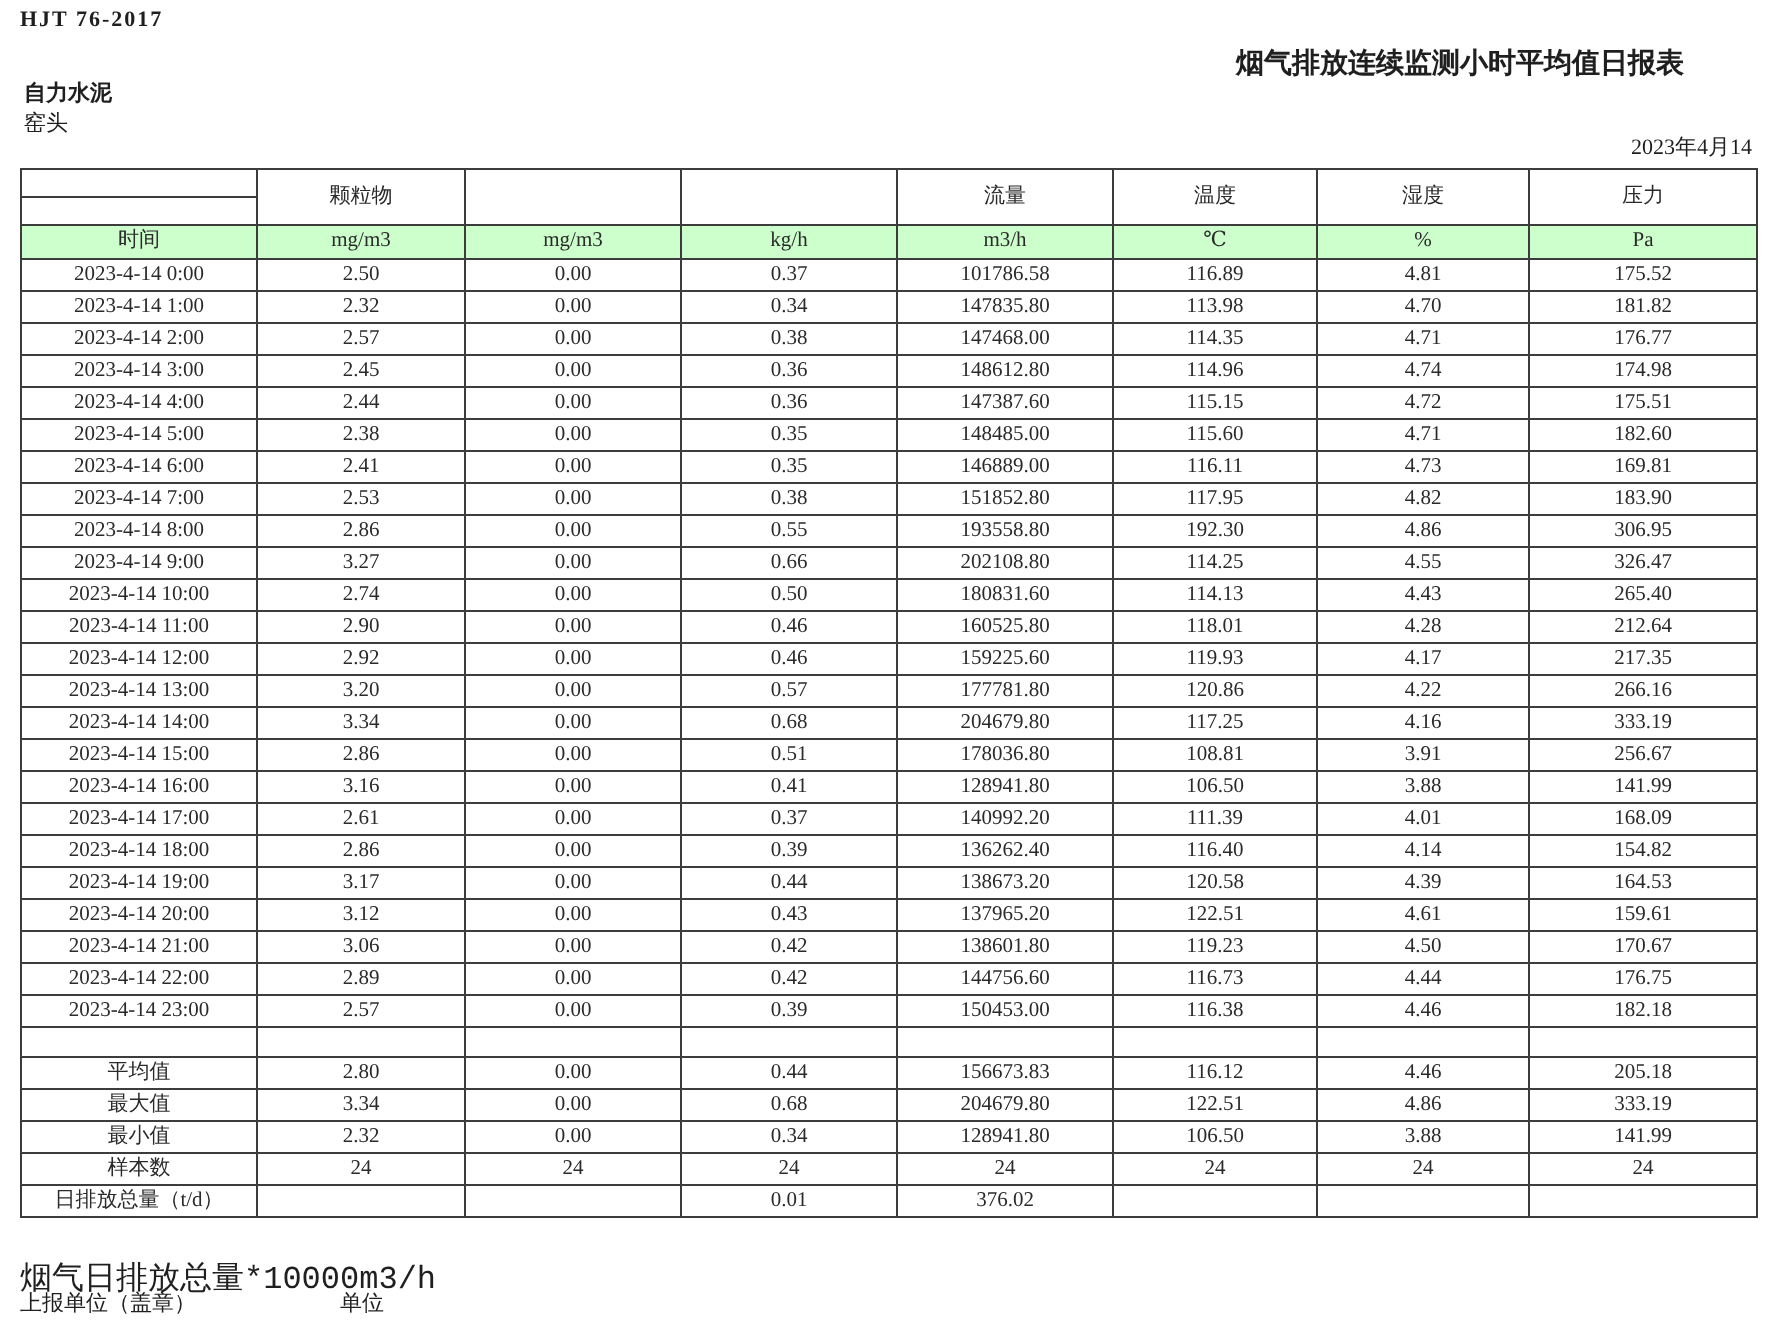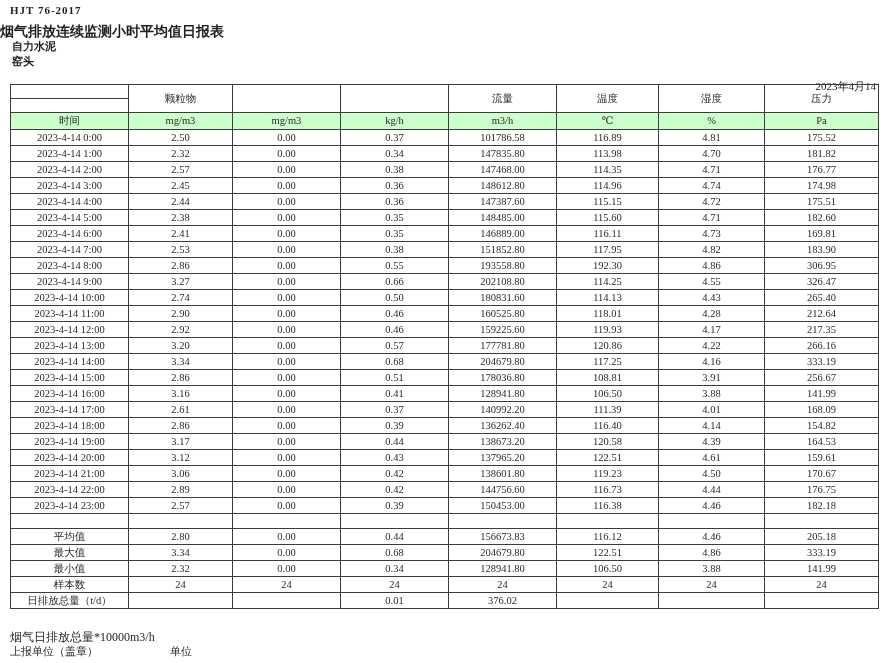--- a/index.html
+++ b/index.html
@@ -2,39 +2,39 @@
 <html><head>
 <meta charset="utf-8">
 <style>
   html,body { margin:0; padding:0; }
   body {
     width:890px; height:663px; background:#ffffff; position:relative;
     font-family:"Liberation Serif","DejaVu Serif",serif; color:#1f1f1f;
     overflow:hidden;
   }
   .doc-code { position:absolute; left:10px; top:4px; font-weight:bold; font-size:11px; letter-spacing:1px; }
-  .title    { position:absolute; left:0; top:23px; width:800px; text-align:left; font-weight:bold; font-size:14px; }
+  .title    { position:absolute; left:0; top:23px; width:800px; text-align:right; font-weight:bold; font-size:14px;padding-left:42px; }
   .company  { position:absolute; left:12px; top:39px; font-weight:bold; font-size:11px; }
-  .location { position:absolute; left:12px; top:54px; font-weight:bold; font-size:11px;text-align:right; }
-  .date     { position:absolute; right:14px; top:66px; font-size:11px;margin-top:13px; }
+  .location { position:absolute; left:12px; top:54px; font-weight:normal; font-size:11px;text-align:right; }
+  .date     { position:absolute; right:14px; top:66px; font-size:11px; }
 
   table.report {
     position:absolute; left:10px; top:84px; width:868px;
     border-collapse:collapse; table-layout:fixed; font-size:10.5px;padding-left:44px;
   }
   table.report td {
     border:1px solid #3c3c3c; text-align:center; vertical-align:middle;
     padding:0; height:15px; line-height:15px; overflow:hidden; white-space:nowrap;
     color:#2a2a2a;
   }
   tr.hband td { height:13px; line-height:13px; }
   tr.unit-row td { background:#ccffcc; height:16px; line-height:16px; }
   tr.gap-row td { height:14px; }
 
-  .foot-note { position:absolute; left:10px; top:629px; font-size:12px; }
+  .foot-note { position:absolute; left:10px; top:629px; font-size:16px;font-family:Liberation Mono, monospace; }
   .foot-line2 { position:absolute; left:10px; top:644px; font-size:11px;text-align:center; }
   .foot-unit  { position:absolute; left:170px; top:644px; font-size:11px; }
 </style>
 </head>
 <body>
 
 <div class="doc-code">HJT 76-2017</div>
 <div class="title">烟气排放连续监测小时平均值日报表</div>
 <div class="company">自力水泥</div>
 <div class="location">窑头</div>

